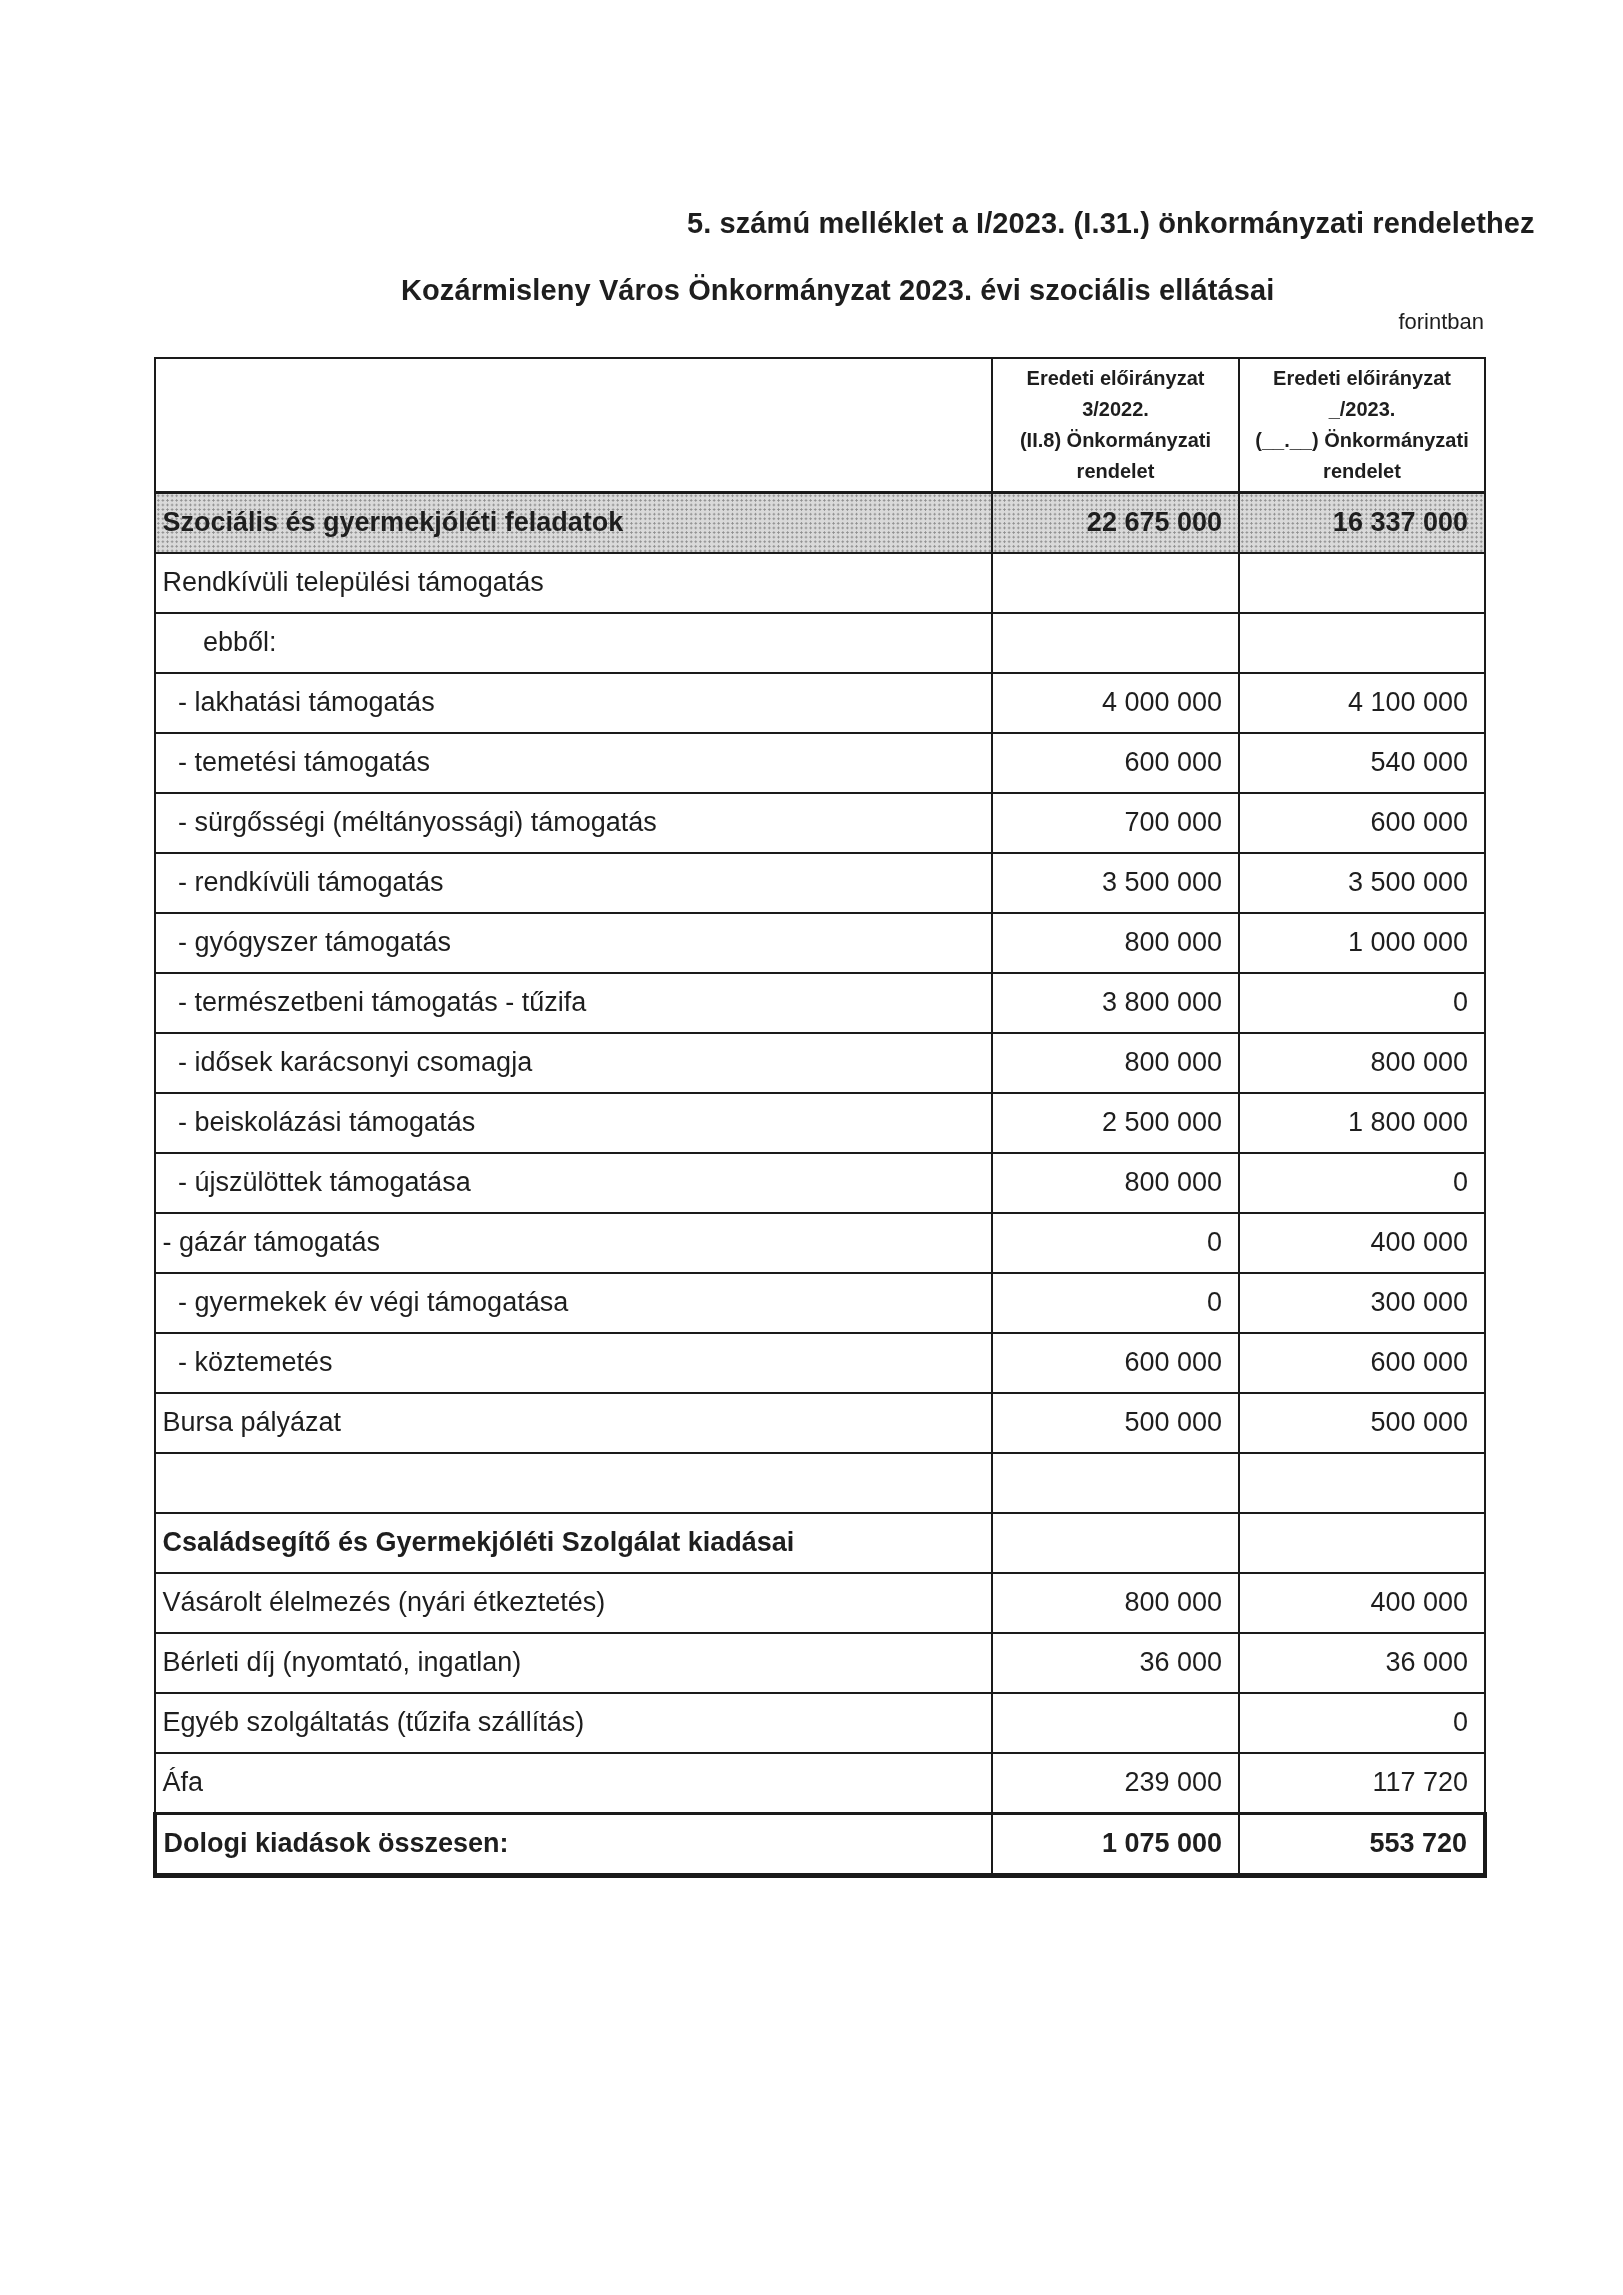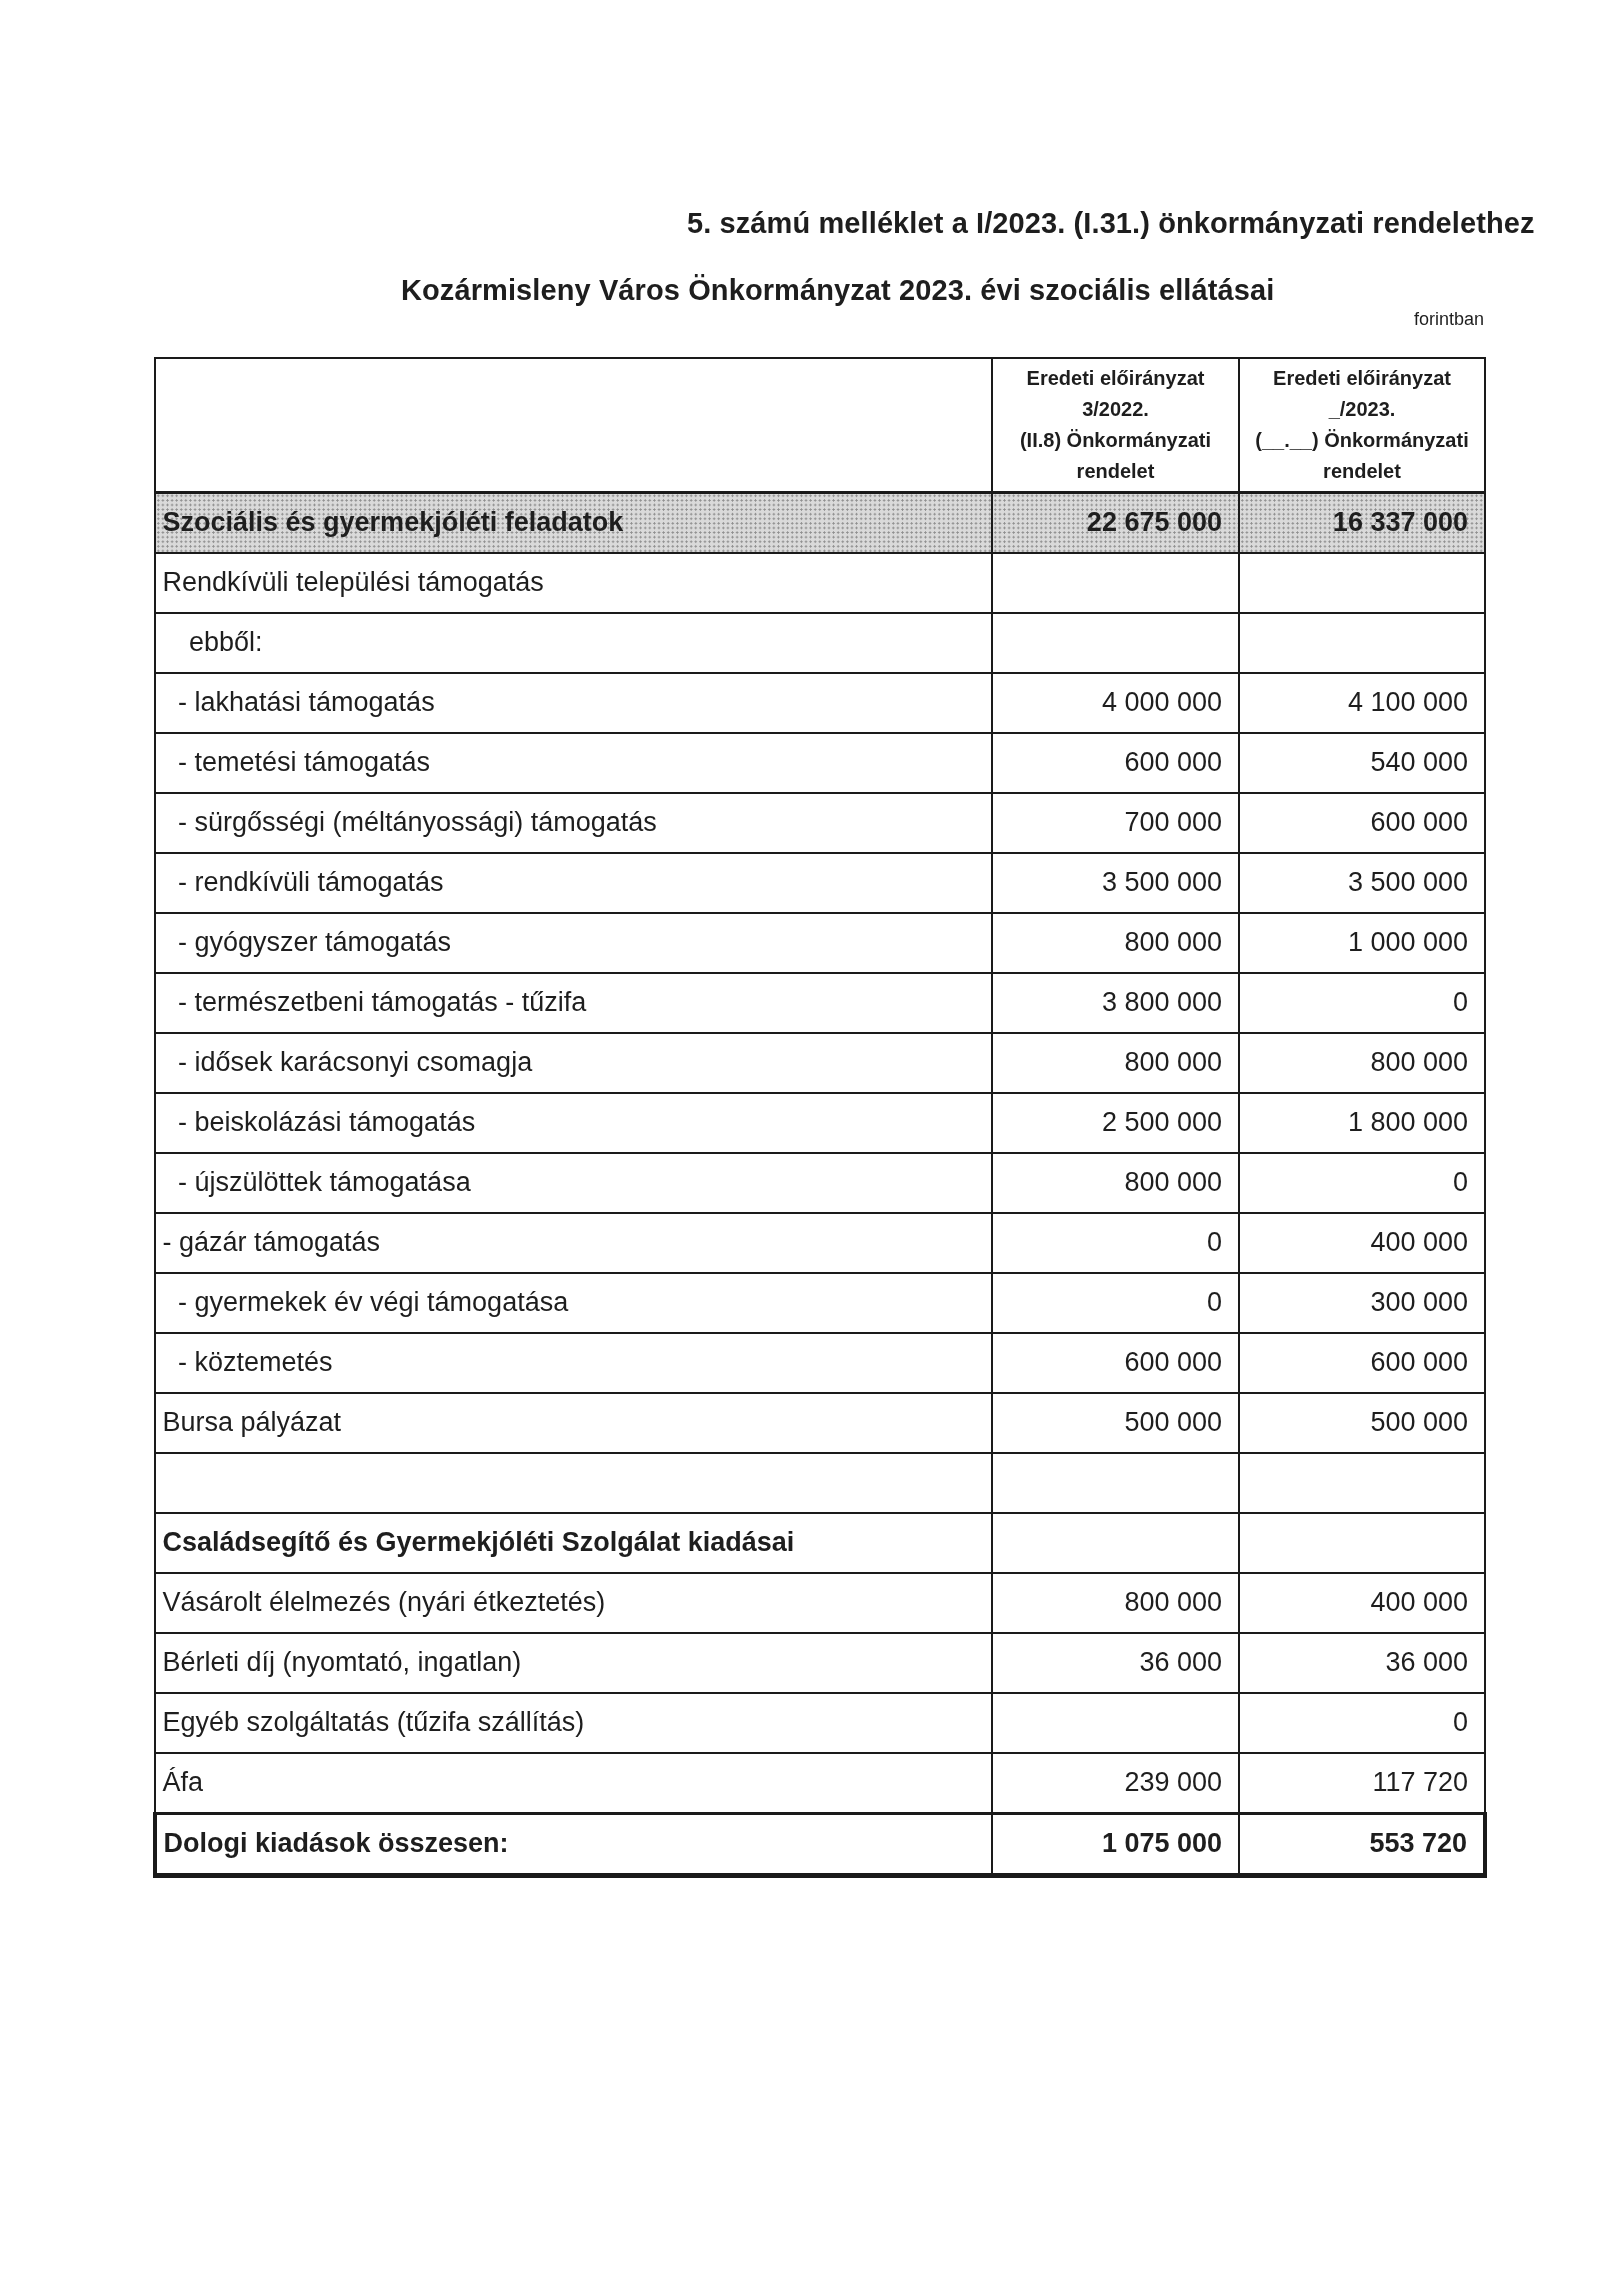--- a/index.html
+++ b/index.html
@@ -16,21 +16,21 @@
     font-size:29px; font-weight:700; letter-spacing:0.1px;
     white-space:nowrap;
   }
   .title2 {
     position:absolute; left:401px; top:274px;
     font-size:29px; font-weight:700; letter-spacing:0.1px;
     white-space:nowrap;
   }
   .unit {
     position:absolute; left:153px; top:309px; width:1331px;
-    text-align:right; font-size:18px; font-weight:400;
+    text-align:right; font-size:22px; font-weight:400;
   }
   table.budget {
     position:absolute; left:153px; top:357px;
     width:1331px;
     border-collapse:collapse;
     table-layout:fixed;
   }
   .budget th, .budget td {
     border:2.6px solid #1a1a1a;
     overflow:hidden;
@@ -46,21 +46,21 @@
   }
   .budget td {
     height:56px;
     font-size:27px;
     vertical-align:middle;
     background:#ffffff;
   }
   td.c-label { text-align:left; padding-left:6.5px; }
   td.c-num   { text-align:right; padding-right:16px; }
   td.ind1 { padding-left:22px; }
-  td.ind2 { padding-left:33px; }
+  td.ind2 { padding-left:47px; }
   tr.bold td { font-weight:700; }
   tr.shaded td {
     background-color:#dadada;
     background-image:radial-gradient(circle, #8f8f8f 0.9px, rgba(0,0,0,0) 1.2px);
     background-size:4.6px 4.6px;
     font-weight:700;
   }
   tr.total td {
     font-weight:700;
     border-top-width:3.9px;

